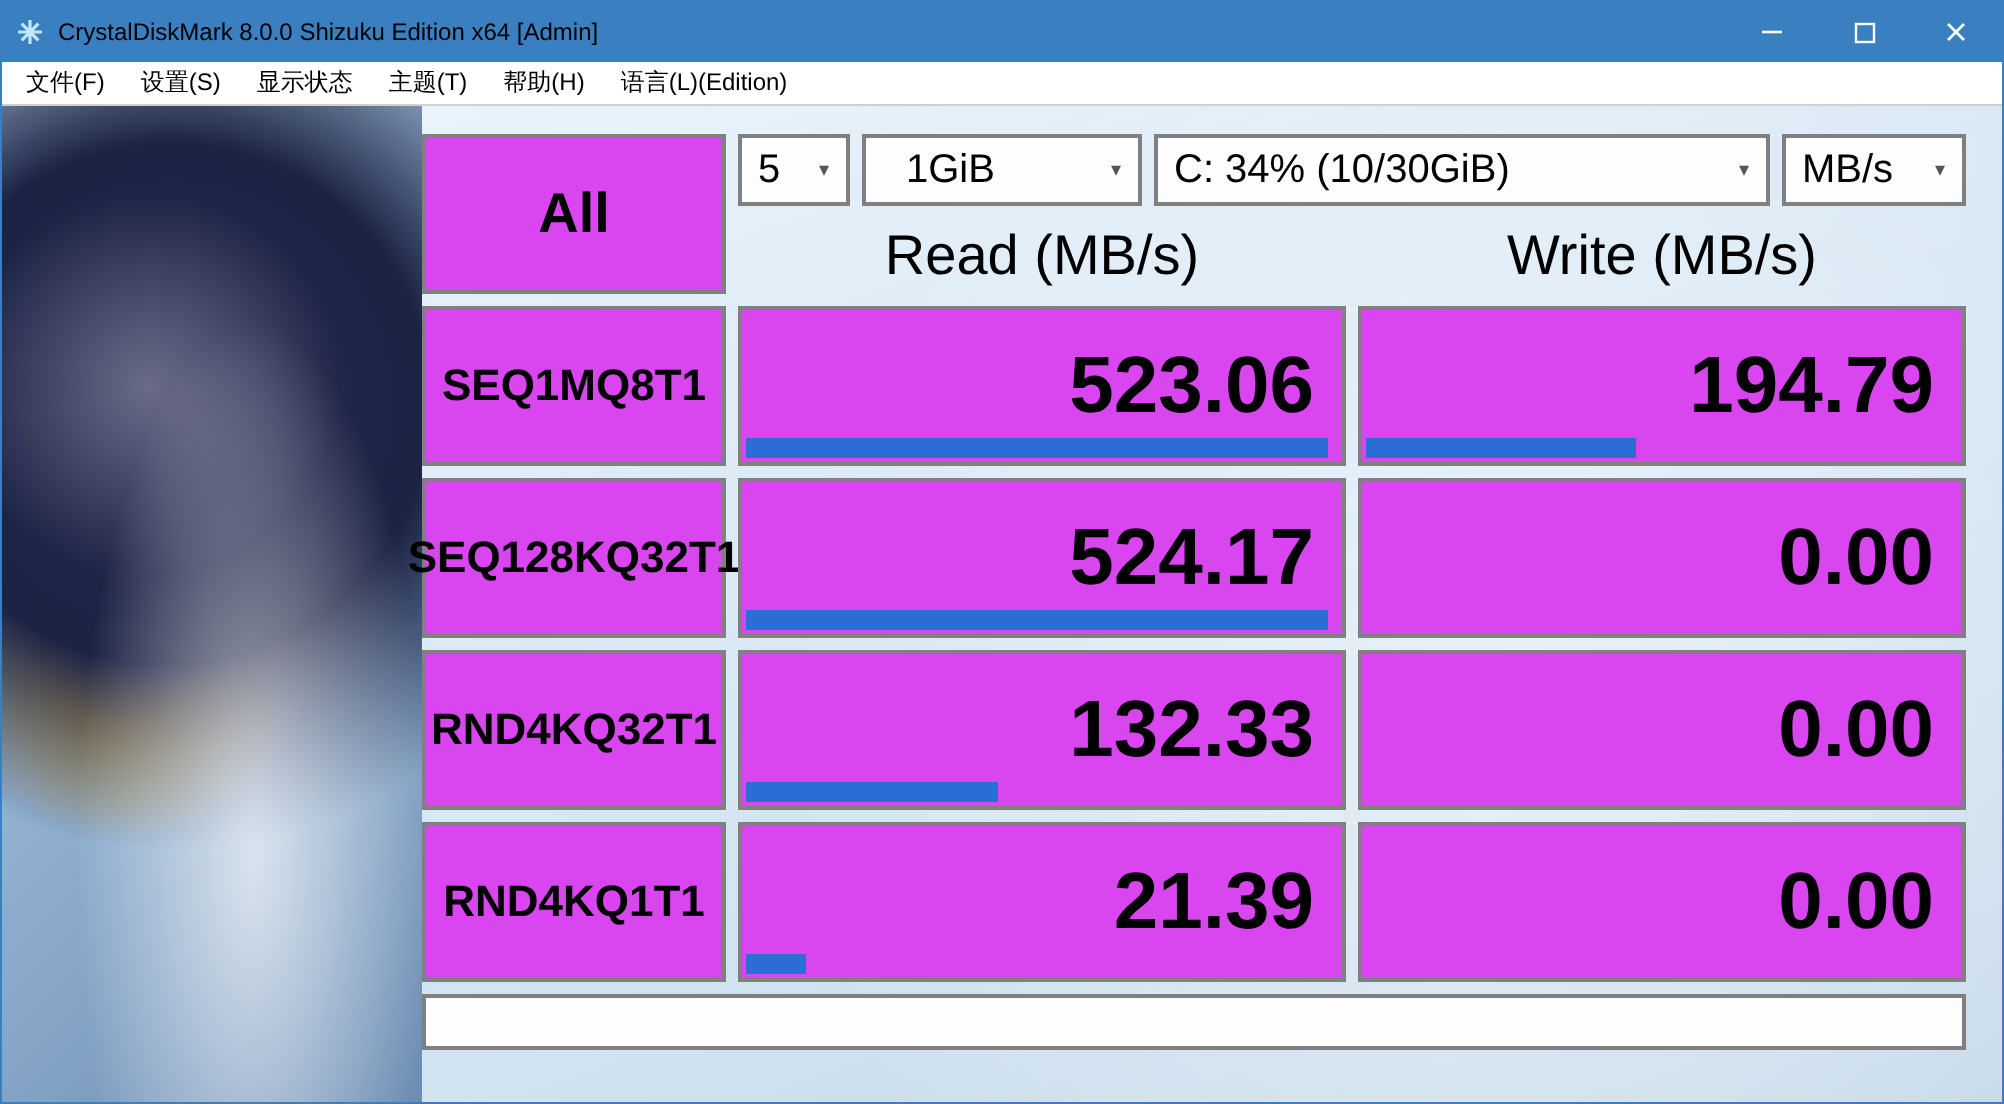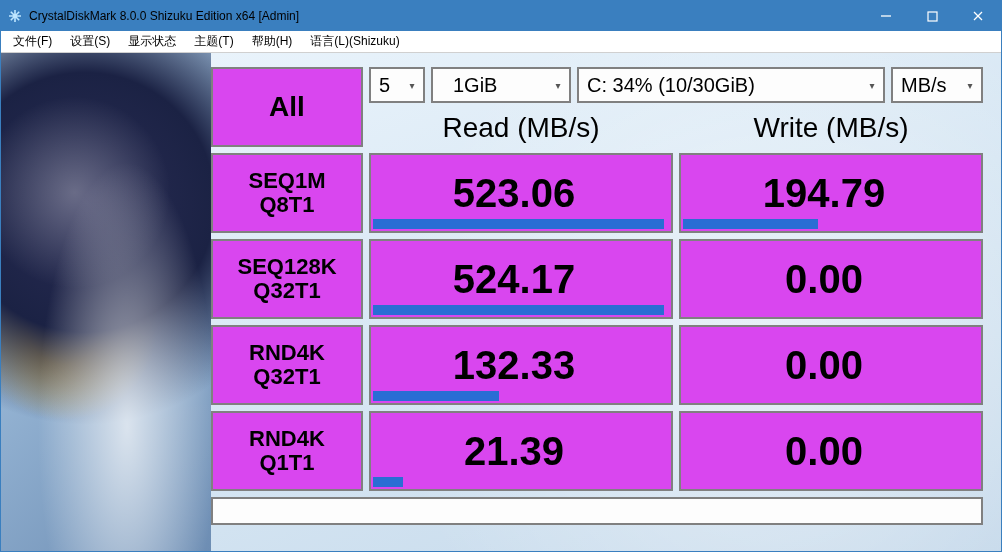--- a/index.html
+++ b/index.html
@@ -38,22 +38,22 @@
     grid-template-columns: 152px 304px 304px;
     grid-auto-rows: auto;
     gap: 6px;
   }
   .cell { background: #d946ef; border: 2px solid #808080; display: flex; align-items: center; justify-content: center; position: relative; }
   .all-btn { height: 80px; font-size: 28px; font-weight: bold; }
   .sel-row { grid-column: 2 / span 2; display: flex; gap: 6px; height: 36px; }
   .sel { border: 2px solid #808080; background: #fdfdfd; display: flex; align-items: center; font-size: 20px; padding: 0 8px; position: relative; }
   .sel .caret { position: absolute; right: 4px; top: 50%; transform: translateY(-50%); width: 14px; height: 14px; display:flex; align-items:center; justify-content:center; font-size: 10px; color: #555; }
   .hdr { height: 36px; font-size: 28px; font-weight: normal; }
-  .test-btn { height: 80px; flex-direction: column; font-size: 22px; font-weight: bold; line-height: 1.1; text-align: center; }
-  .result { height: 80px; justify-content: center; padding-right: 14px; font-size: 40px; font-weight: bold; }
+  .test-btn { height: 80px; flex-direction: row; font-size: 22px; font-weight: bold; line-height: 1.1; text-align: center; }
+  .result { height: 80px; justify-content: flex-end; padding-right: 14px; font-size: 40px; font-weight: bold; }
   .bar { position: absolute; left: 2px; bottom: 2px; height: 10px; background: #2a6dd4; }
   .statusrow { height: 28px; grid-column: 1 / span 3; }
   .statuscell { background: #fdfdfd; border: 2px solid #808080; height: 28px; }
 </style>
 </head>
 <body>
 
 <div class="window">
   <div class="titlebar">
     <span class="icon">
@@ -81,21 +81,21 @@
         </svg>
     </div>
   </div>
 
   <div class="menubar">
     <span class="menuitem">文件(F)</span>
     <span class="menuitem">设置(S)</span>
     <span class="menuitem">显示状态</span>
     <span class="menuitem">主题(T)</span>
     <span class="menuitem">帮助(H)</span>
-    <span class="menuitem">语言(L)(Shizuku)</span>
+    <span class="menuitem">语言(L)(Edition)</span>
   </div>
 
   <div class="client">
     <div class="artpanel"></div>
     <div class="rightbg"></div>
 
     <div class="panel">
 
       <div class="cell all-btn" style="grid-row: span 2;">
         <span>All</span>

